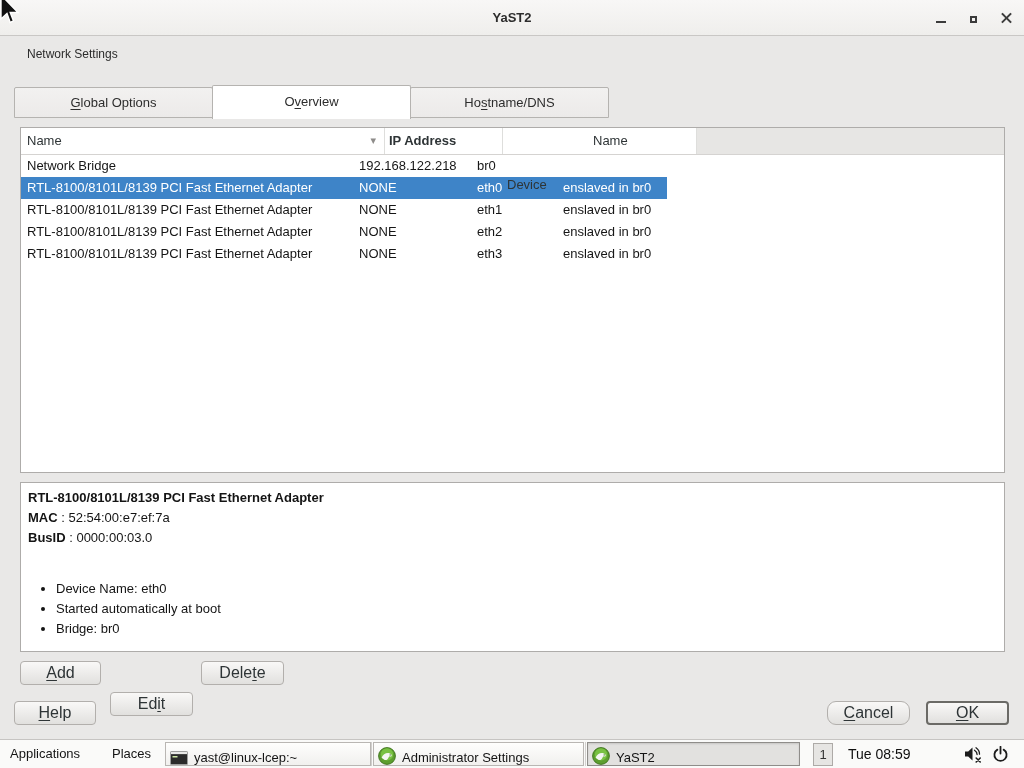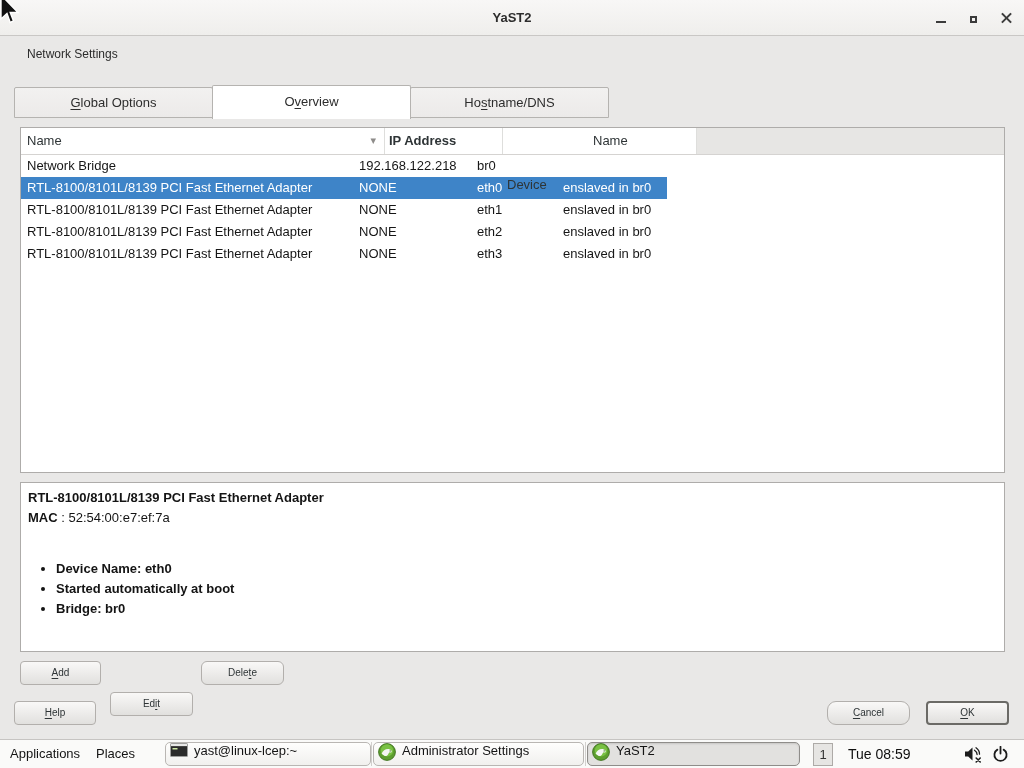--- a/index.html
+++ b/index.html
@@ -39,41 +39,41 @@
   .tr{display:flex;height:22px;font-size:13px;color:#161616;}
   .td{box-sizing:border-box;line-height:22px;padding:0 4px;white-space:nowrap;overflow:hidden;}
   .td.c-name{width:334px;padding-left:6px;} .td.c-ip{width:118px;}
   .td.c-dev{width:86px;} .td.c-note{width:108px;}
   .tr.selected .td{background:#3e84c8;color:#ffffff;}
   
   .details{position:absolute;left:20px;top:482px;width:985px;height:170px;background:#ffffff;
     border:1px solid #aeacaa;box-sizing:border-box;padding:5px 10px 0 7px;font-size:13px;color:#141414;}
   .details .d-title{font-weight:bold;line-height:20px;}
   .details .field{line-height:20px;}
-  .details ul{margin:31px 0 0 0;padding-left:28px;font-weight:bold;}
+  .details ul{margin:31px 0 0 0;padding-left:28px;}
   .details li{line-height:20px;}
   
   .btn{position:absolute;box-sizing:border-box;height:24px;line-height:21px;text-align:center;
-    font-size:10px;color:#2e3436;background:linear-gradient(#f9f8f7,#e1e0de);
+    font-size:16px;color:#2e3436;background:linear-gradient(#f9f8f7,#e1e0de);
     border:1px solid #b2afac;border-radius:4px;cursor:default;}
   .btn u{text-underline-offset:2px;}
   #btn-add{left:20px;top:661px;width:81px;}
   #btn-edit{left:110px;top:661px;width:83px;margin-top:31px;}
-  #btn-delete{left:201px;top:661px;width:83px;border-radius:6px;}
+  #btn-delete{left:201px;top:661px;width:83px;}
   #btn-help{left:14px;top:701px;width:82px;}
   #btn-cancel{left:827px;top:701px;width:83px;border-radius:9px;}
   #btn-ok{left:926px;top:701px;width:83px;border:2px solid #6b6a66;line-height:19px;}
   
   .taskbar{position:absolute;left:0;top:739px;width:1024px;height:29px;background:#fafaf9;
     border-top:1px solid #c6c4c2;box-sizing:border-box;font-size:13px;color:#141414;}
   .tb-menu{position:absolute;top:0;height:28px;line-height:28px;}
-  #menu-apps{left:10px;} #menu-places{left:96px;text-align:right;}
-  .task-btn{position:absolute;top:2px;height:24px;box-sizing:border-box;display:flex;align-items:flex-start;
+  #menu-apps{left:10px;} #menu-places{left:112px;text-align:right;}
+  .task-btn{position:absolute;top:2px;height:24px;box-sizing:border-box;display:flex;align-items:flex-end;
     gap:6px;padding-left:4px;background:linear-gradient(#fefefd,#f1f0ee);
-    border:1px solid #b9b6b3;border-radius:5px;overflow:hidden;white-space:nowrap;}
+    border:1px solid #b9b6b3;border-radius:0;overflow:hidden;white-space:nowrap;}
   .task-btn.active{background:#e2e1df;border-color:#8f8d8a;box-shadow:inset 0 1px 2px rgba(0,0,0,.12);}
   #task-1{left:165px;width:206px;} #task-2{left:373px;width:211px;} #task-3{left:587px;width:213px;}
   .panel-sep{position:absolute;top:2px;bottom:2px;width:1px;background:#d2d0ce;}
   .workspace{position:absolute;left:813px;top:3px;width:20px;height:23px;box-sizing:border-box;
     background:#e6e5e3;border:1px solid #adaaa7;text-align:center;line-height:21px;font-size:13px;color:#333;}
   .clock{position:absolute;left:848px;top:0;height:28px;line-height:28px;font-size:14px;color:#0f0f0f;}
   .tray-icon{position:absolute;top:6px;}
   #vol-icon{left:964px;} #power-icon{left:992px;}
   
   .cursor{position:absolute;left:-2px;top:-5px;z-index:50;}
@@ -143,20 +143,21 @@
           <div class="td c-ip">NONE</div>
           <div class="td c-dev">eth3</div>
           <div class="td c-note">enslaved in br0</div>
         </div>
       </div>
     </div>
 
     <div class="details">
       <div class="d-title">RTL-8100/8101L/8139 PCI Fast Ethernet Adapter</div>
       <div class="field"><b>MAC</b><span> : </span><span>52:54:00:e7:ef:7a</span></div>
+      <div class="field"><b>BusID</b><span> : </span><span>0000:00:03.0</span></div>
       <ul>
         <li>Device Name: eth0</li>
         <li>Started automatically at boot</li>
         <li>Bridge: br0</li>
       </ul>
     </div>
 
     <div class="btn" id="btn-add"><u>A</u>dd</div>
     <div class="btn" id="btn-edit">Ed<u>i</u>t</div>
     <div class="btn" id="btn-delete">Dele<u>t</u>e</div>

